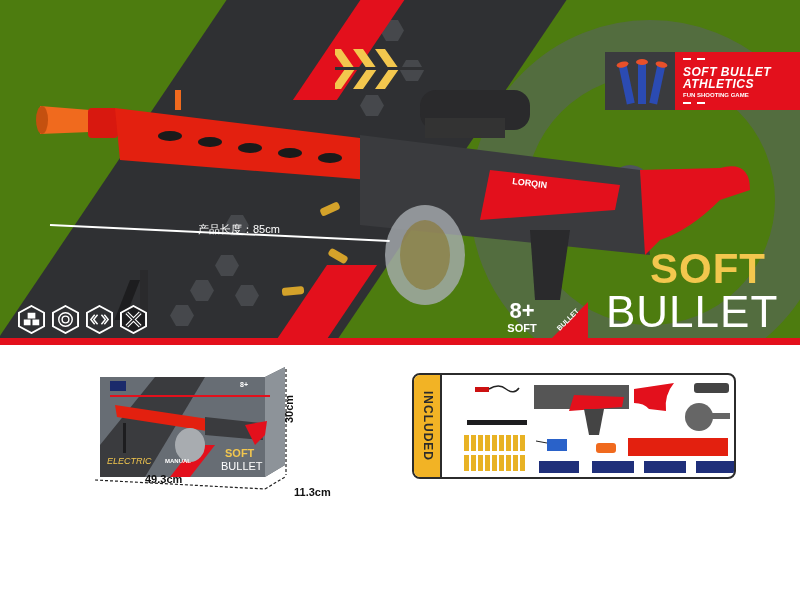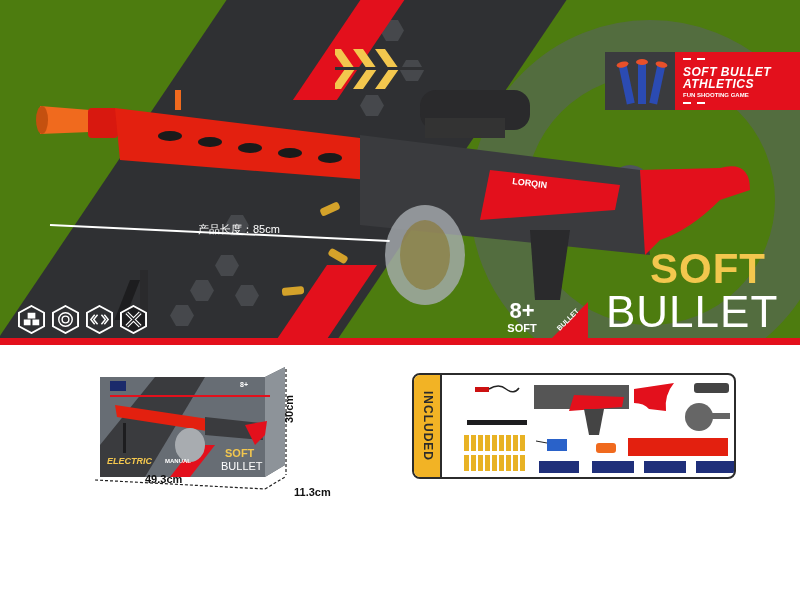--- a/index.html
+++ b/index.html
@@ -189,21 +189,21 @@
     <polygon points="60,12 110,12 50,112 5,112 5,80" fill="#3a3b3e"></polygon>
     <polygon points="100,80 120,80 95,112 75,112" fill="#e3101c"></polygon>
     <rect x="15" y="16" width="16" height="10" fill="#1b2a6b"></rect>
     <rect x="15" y="30" width="160" height="2" fill="#e3101c"></rect>
     <polygon points="20,40 120,55 125,68 22,52" fill="#e3200f"></polygon>
     <polygon points="110,52 165,58 168,75 110,70" fill="#3a3b3e"></polygon>
     <path d="M150,60 L172,56 L170,70 L160,80 Z" fill="#e3101c"></path>
     <ellipse cx="95" cy="80" rx="15" ry="17" fill="#a8acb0"></ellipse>
     <rect x="28" y="58" width="3" height="30" fill="#1d1d1f"></rect>
   </svg>
-  <div style="position:absolute;left:12px;top:91px;color:#f3c74e;font-size:9px;font-weight:bold;font-style:italic">ELECTRIC</div>
+  <div style="position:absolute;left:12px;top:91px;color:#f3c74e;font-size:9px;font-weight:normal;font-style:italic">ELECTRIC</div>
   <div style="position:absolute;left:70px;top:93px;color:#fff;font-size:6px;font-weight:bold">MANUAL</div>
   <div style="position:absolute;left:130px;top:82px;color:#f3c74e;font-size:11px;font-weight:bold">SOFT</div>
   <div style="position:absolute;left:126px;top:95px;color:#fff;font-size:11px">BULLET</div>
   <div style="position:absolute;left:145px;top:16px;color:#fff;font-size:7px;font-weight:bold">8+</div>
   <svg style="position:absolute;left:0;top:0" width="235" height="135">
     <line x1="0" y1="115" x2="170" y2="124" stroke="#222" stroke-width="1.2" stroke-dasharray="3,2"></line>
     <line x1="170" y1="124" x2="190" y2="112" stroke="#222" stroke-width="1.2" stroke-dasharray="3,2"></line>
     <line x1="191" y1="4" x2="191" y2="110" stroke="#222" stroke-width="1.2" stroke-dasharray="3,2"></line>
   </svg>
   <div class="dim" style="left:50px;top:108px">49.3cm</div>

